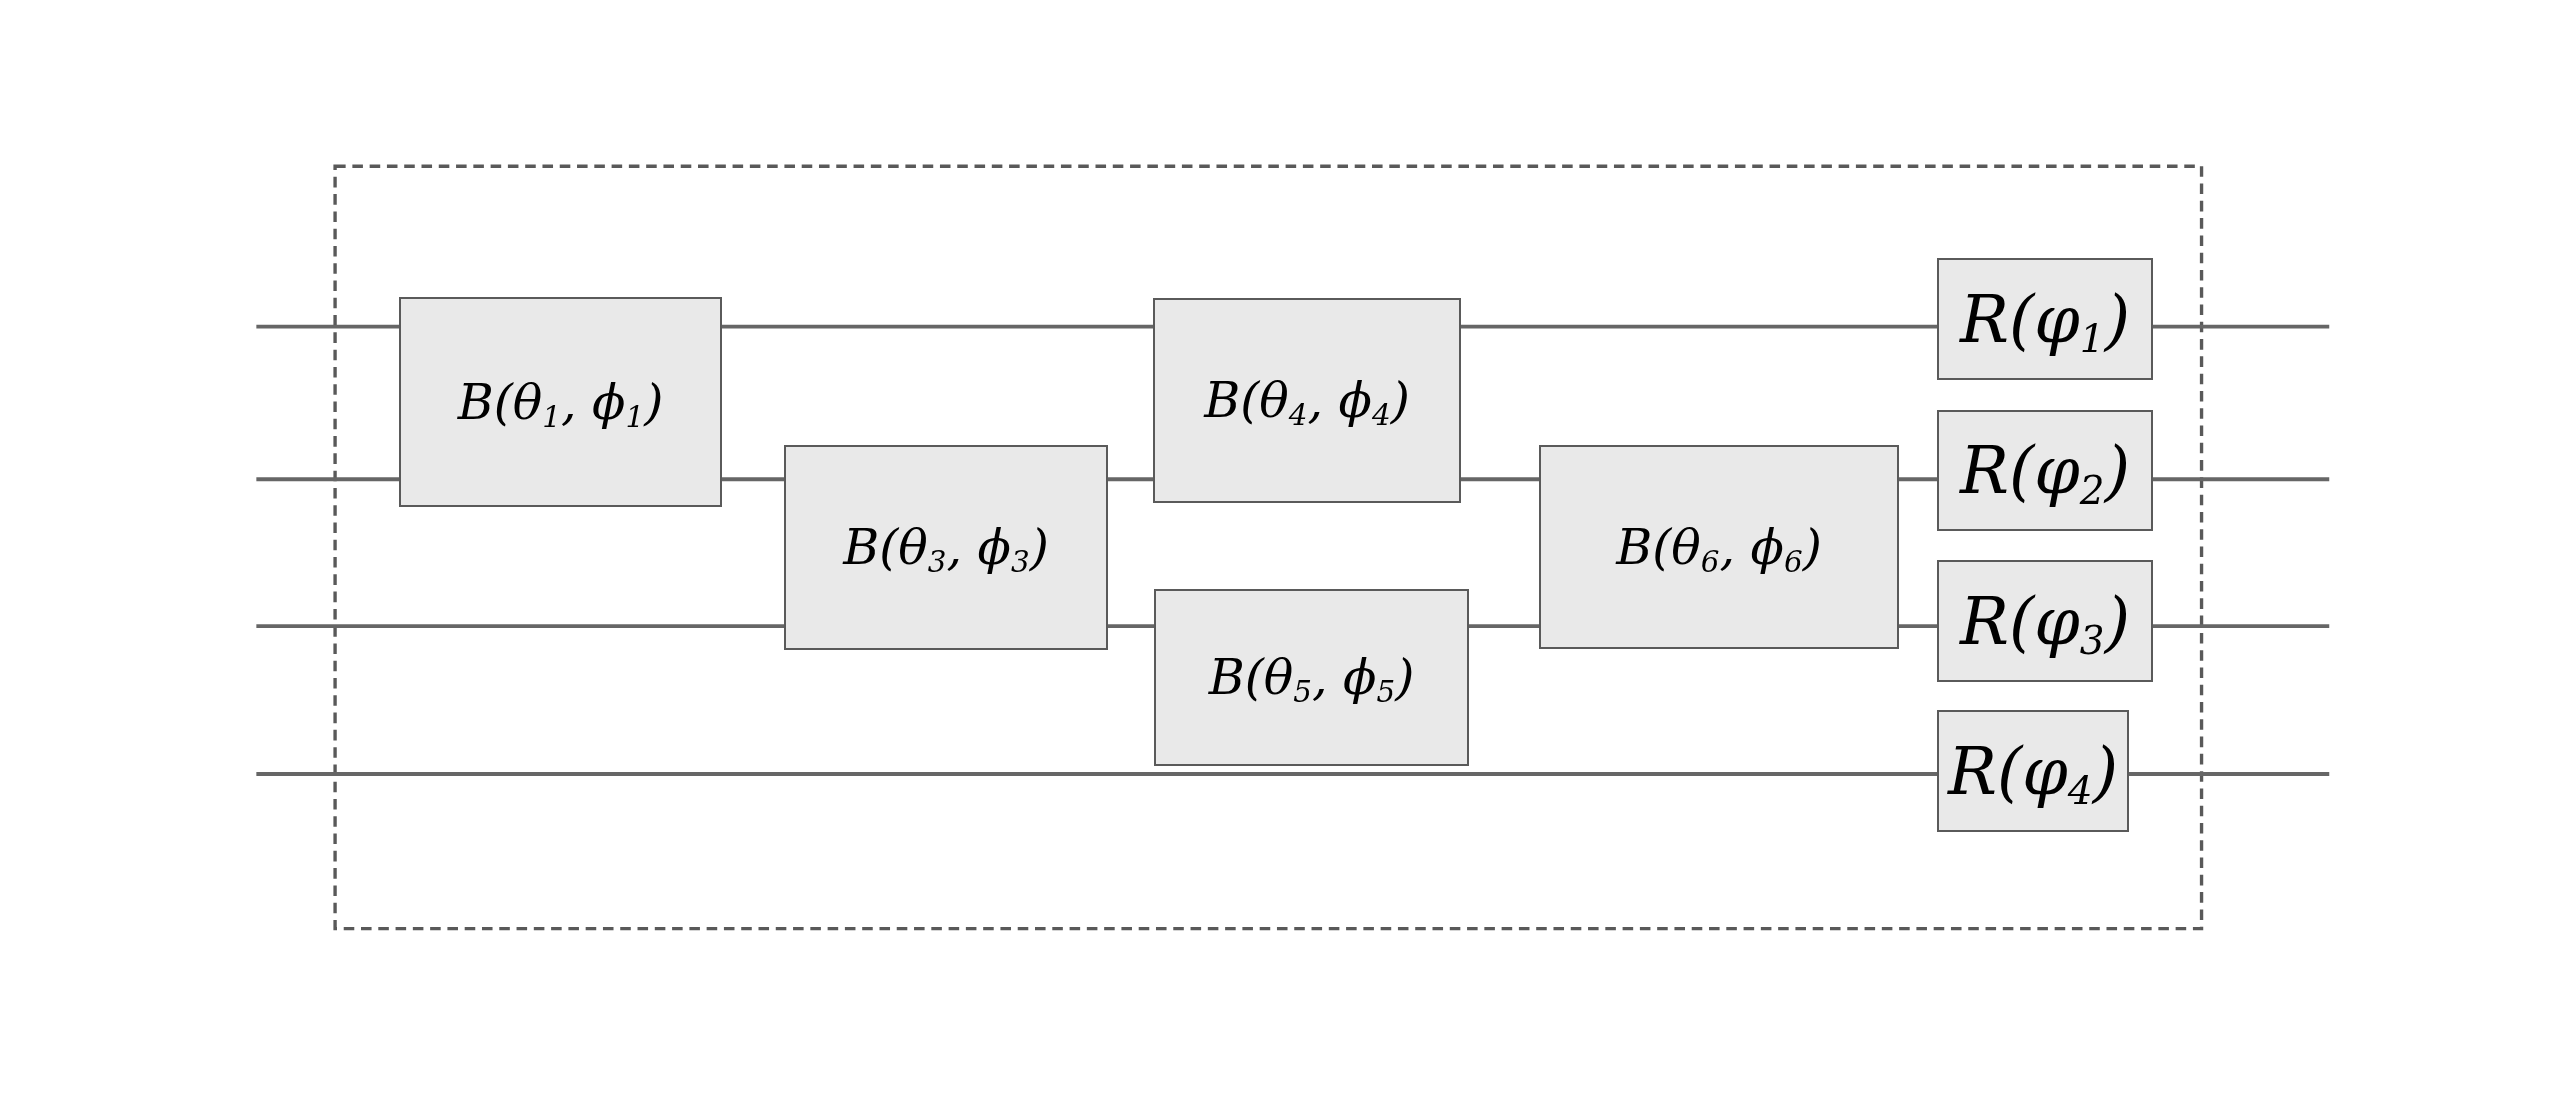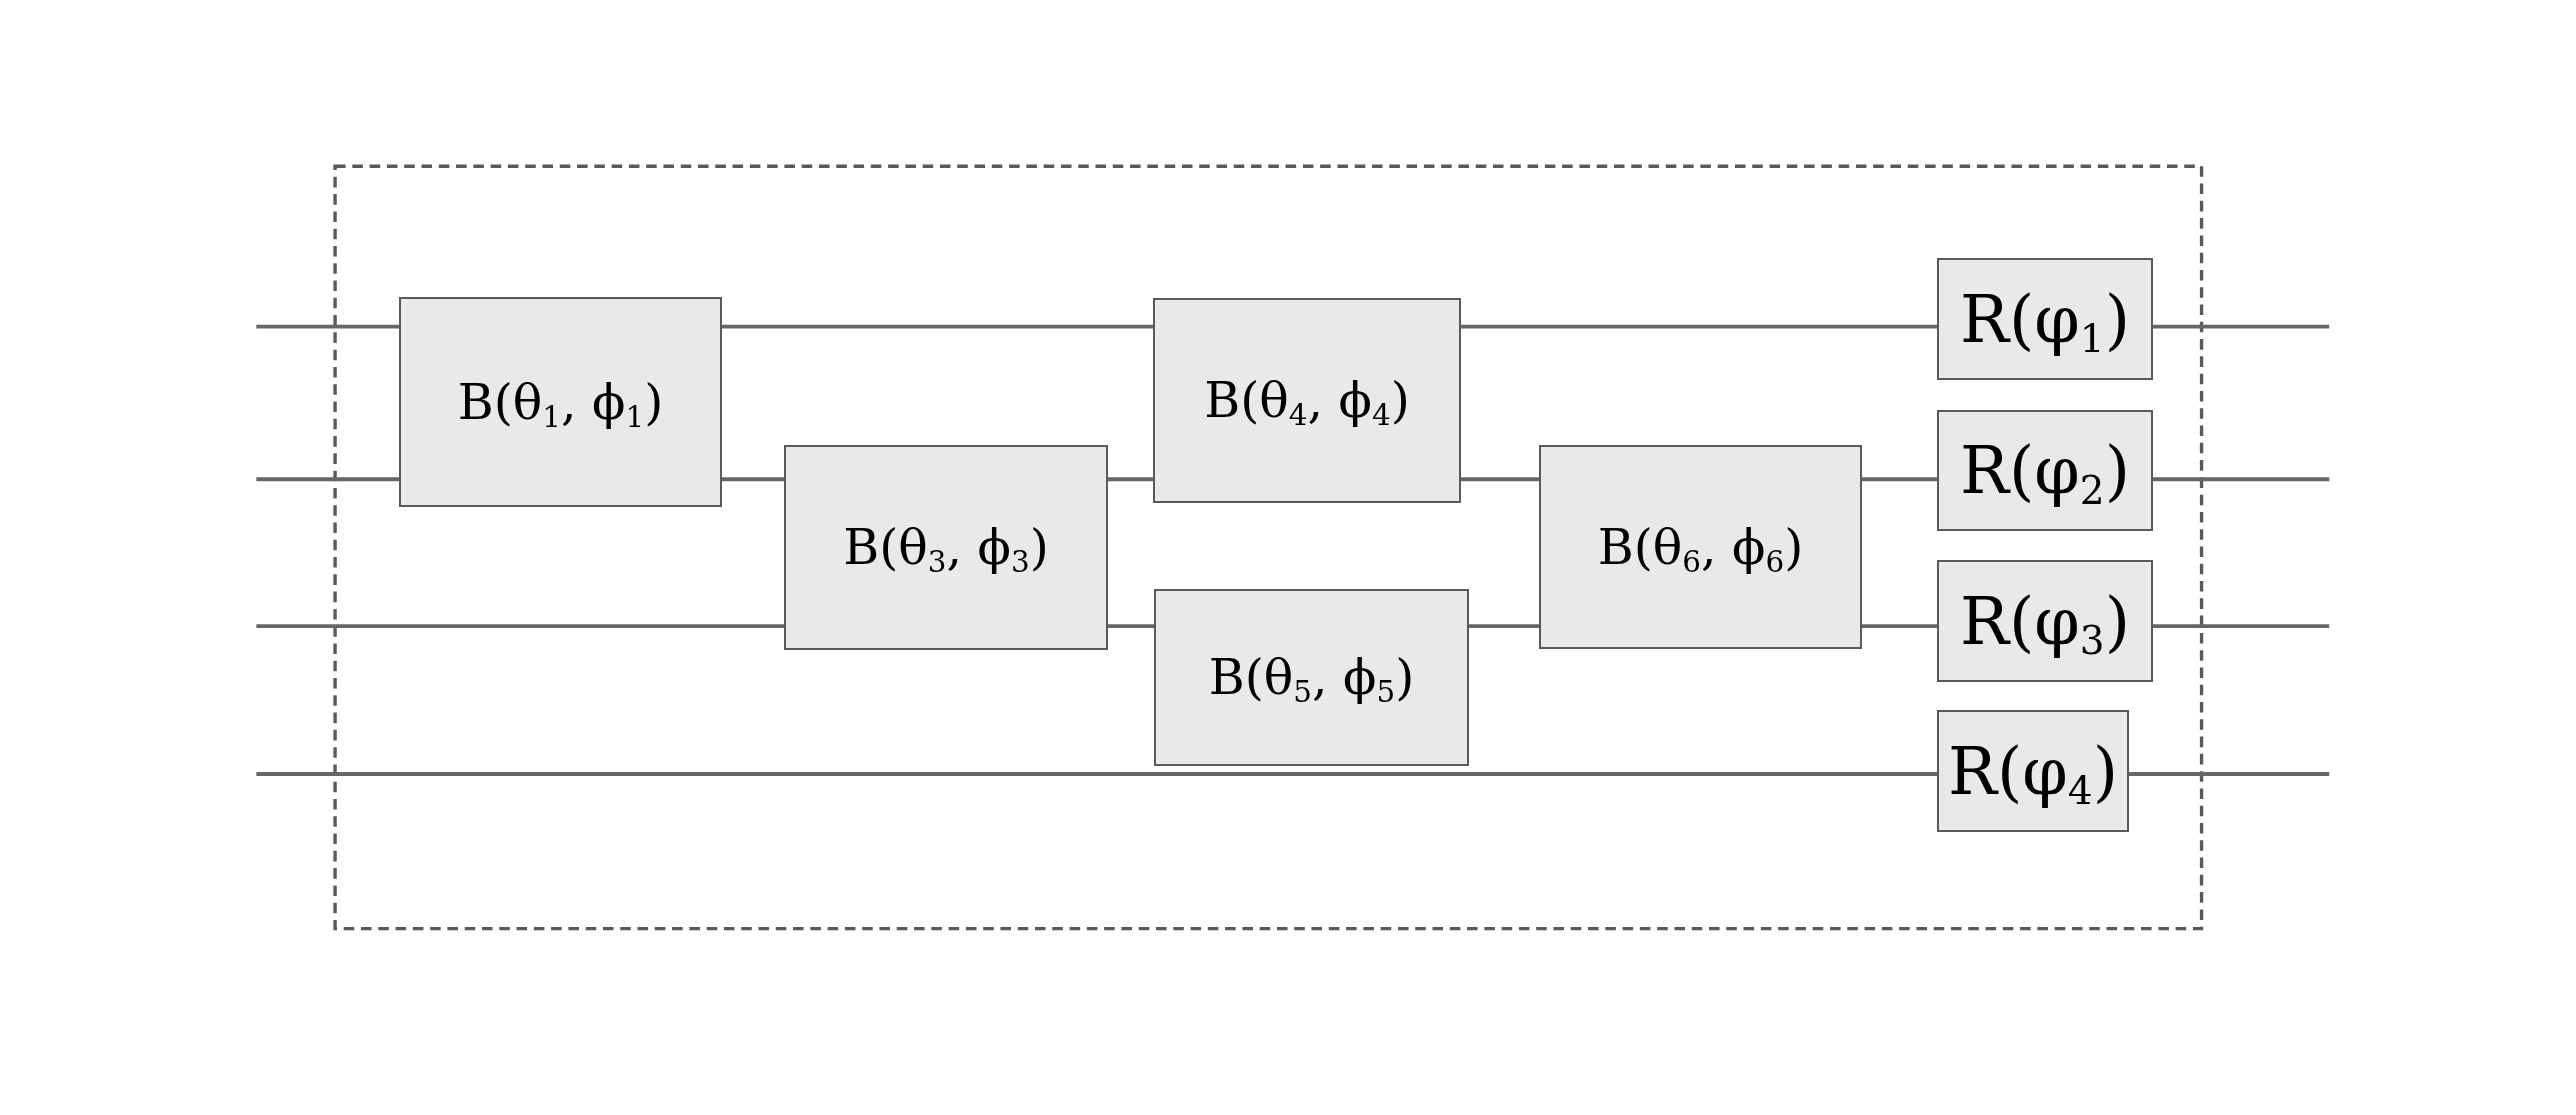--- a/index.html
+++ b/index.html
@@ -28,20 +28,21 @@
   .wire { stroke: var(--wire); stroke-width: 4; }
   .boundary { fill: none; stroke: var(--boundary); stroke-width: 3.5; stroke-dasharray: 11 7; }
   .gate {
     position: absolute;
     background: var(--gate_fill);
     border: 2.9px solid var(--gate_border);
     color: var(--text);
     display: flex;
     align-items: center;
     justify-content: center;
+    font-style: italic;
     white-space: nowrap;
     text-align: right;
   }
   .gate.b-gate { font-size: 49px; }
   .gate.r-gate { font-size: 65px; }
   .gate sub {
     font-size: 60%;
     line-height: 0;
     vertical-align: baseline;
     position: relative;
@@ -71,21 +72,21 @@
   </div>
 
   <div class="gate b-gate" style="left:1153px; top:298px; width:308px; height:205px">
     <span><span>B(θ</span><sub>4</sub><span>, ϕ</span><sub>4</sub><span>)</span></span>
   </div>
 
   <div class="gate b-gate" style="left:1154px; top:589px; width:315px; height:177px">
     <span><span>B(θ</span><sub>5</sub><span>, ϕ</span><sub>5</sub><span>)</span></span>
   </div>
 
-  <div class="gate b-gate" style="left:1539px; top:445px; width:323px; height:204px">
+  <div class="gate b-gate" style="left:1539px; top:445px; width:360px; height:204px">
     <span><span>B(θ</span><sub>6</sub><span>, ϕ</span><sub>6</sub><span>)</span></span>
   </div>
 
   <div class="gate r-gate" style="left:1937px; top:258px; width:216px; height:122px">
     <span><span>R(φ</span><sub>1</sub><span>)</span></span>
   </div>
 
   <div class="gate r-gate" style="left:1937px; top:410px; width:216px; height:121px">
     <span><span>R(φ</span><sub>2</sub><span>)</span></span>
   </div>

